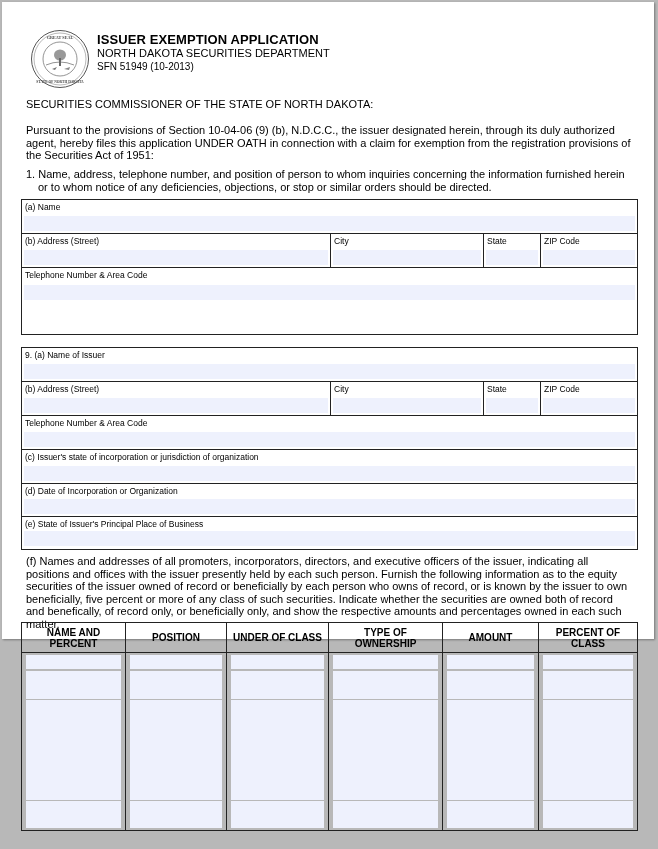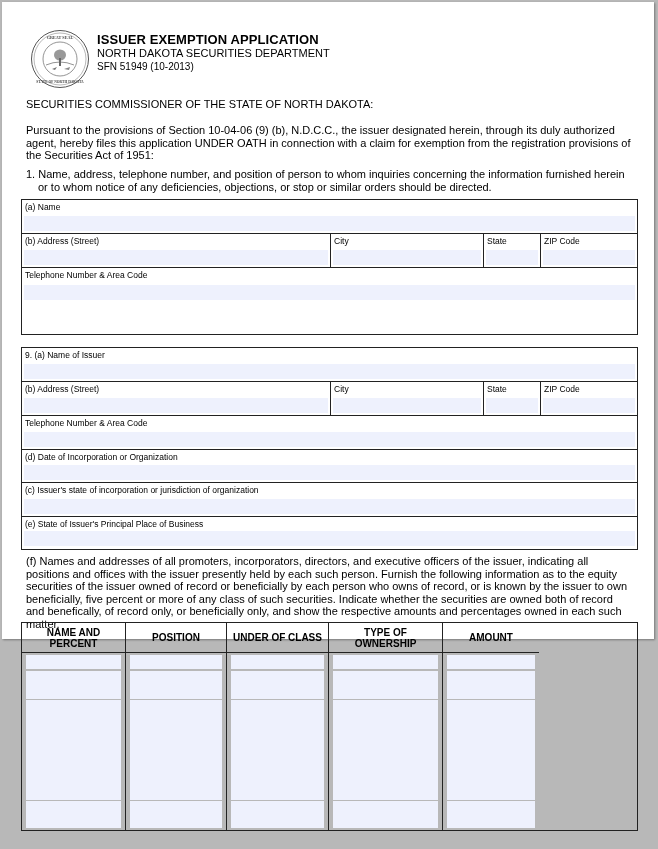--- a/index.html
+++ b/index.html
@@ -151,29 +151,29 @@
         <span class="lbl">ZIP Code</span>
         <input class="fld" type="text" value="" style="">
       </div>
     </div>
     <div class="row" style="height:34px;">
       <div class="cell" style="width:100%;">
         <span class="lbl">Telephone Number &amp; Area Code</span>
         <input class="fld" type="text" value="" style="">
       </div>
     </div>
+    <div class="row" style="height:34px;">
+      <div class="cell" style="width:100%;">
+        <span class="lbl">(c) Issuer's state of incorporation or jurisdiction of organization</span>
+        <input class="fld" type="text" value="" style="">
+      </div>
+    </div>
     <div class="row" style="height:33px;">
       <div class="cell" style="width:100%;">
         <span class="lbl">(d) Date of Incorporation or Organization</span>
-        <input class="fld" type="text" value="" style="">
-      </div>
-    </div>
-    <div class="row" style="height:34px;">
-      <div class="cell" style="width:100%;">
-        <span class="lbl">(c) Issuer's state of incorporation or jurisdiction of organization</span>
         <input class="fld" type="text" value="" style="">
       </div>
     </div>
     <div class="row" style="height:31px;align-items:center;">
       <div class="cell" style="width:100%;">
         <span class="lbl">(e) State of Issuer's Principal Place of Business</span>
         <input class="fld" type="text" value="" style="">
       </div>
     </div>
   </div>
@@ -209,15 +209,22 @@
       <input class="tfld" style="top: 77px; height: 100px;" value="">
       <input class="tfld" style="top: 178px; height: 27px;" value="">
     </div>
     <div class="col" style="width:96px;">
       <div class="col-head">AMOUNT</div>
       <input class="tfld" style="top: 32px; height: 14px;" value="">
       <input class="tfld" style="top: 48px; height: 28px;" value="">
       <input class="tfld" style="top: 77px; height: 100px;" value="">
       <input class="tfld" style="top: 178px; height: 27px;" value="">
     </div>
+    <div class="col" style="flex:1;">
+      <div class="col-head" style="padding:0 14px;">PERCENT OF CLASS</div>
+      <input class="tfld" style="top: 32px; height: 14px;" value="">
+      <input class="tfld" style="top: 48px; height: 28px;" value="">
+      <input class="tfld" style="top: 77px; height: 100px;" value="">
+      <input class="tfld" style="top: 178px; height: 27px;" value="">
+    </div>
   </div>
 
 </div>
 
 </body></html>

